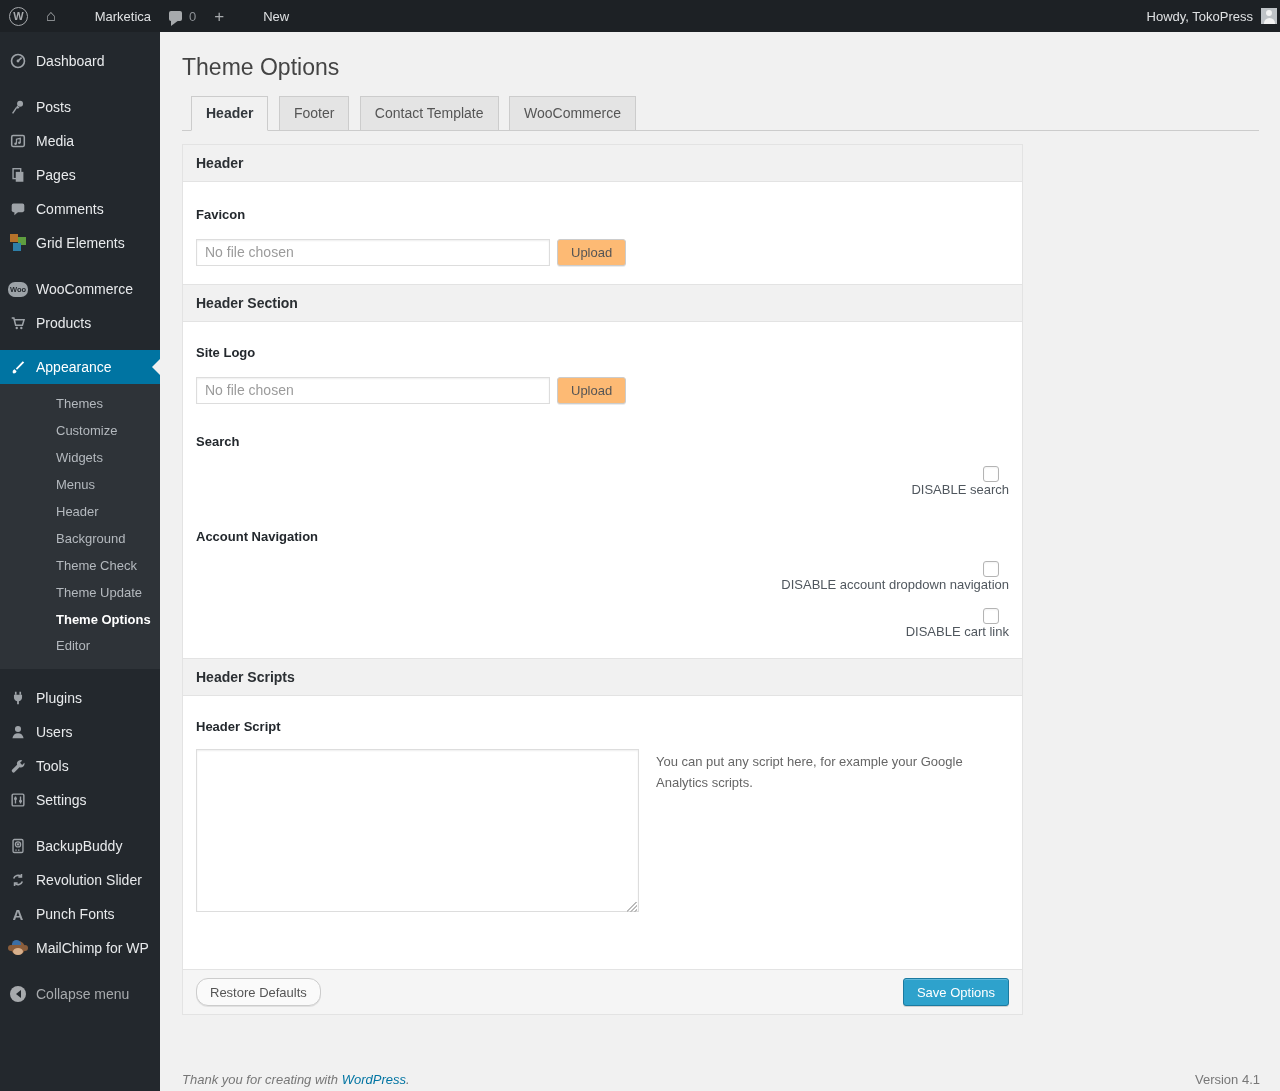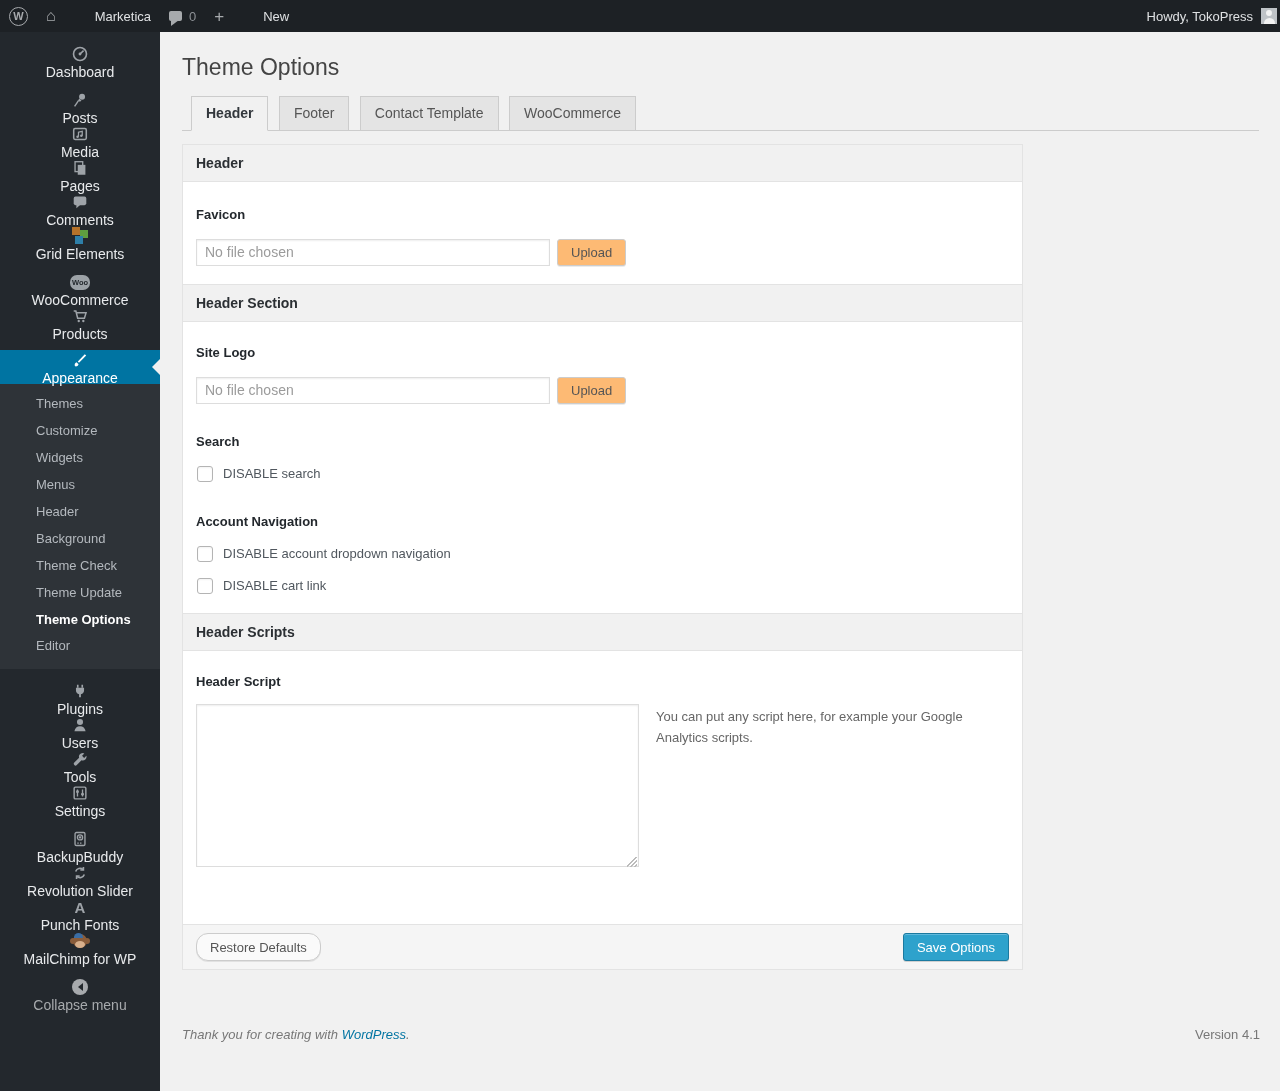--- a/index.html
+++ b/index.html
@@ -22,29 +22,29 @@
   .plus-glyph { font-size:17px; color:#a7aaad; line-height:1; font-weight:400; }
   .ab-right { margin-left:auto; display:flex; align-items:center; padding-right:3px; }
   .howdy { margin-right:8px; color:#dfe1e3; }
   .avatar { width:16px; height:16px; background:#bfc3c7; position:relative; overflow:hidden; display:inline-block; }
   .avatar::before { content:""; position:absolute; top:2px; left:5px; width:6px; height:6px; border-radius:50%; background:#f2f2f2; }
   .avatar::after  { content:""; position:absolute; top:9.5px; left:2.5px; width:11px; height:8px; border-radius:6px 6px 0 0; background:#f2f2f2; }
 
   
   .sidebar { position:absolute; top:32px; left:0; width:160px; height:1059px; background:#23282d; }
   .menu-gap { height:12px; }
-  .menu-item { height:34px; display:flex; align-items:center; cursor:pointer; color:#e8eaec; font-size:14px; position:relative;flex-direction:column; }
+  .menu-item { height:34px; display:flex; align-items:center; cursor:pointer; color:#e8eaec; font-size:14px; position:relative; }
   .menu-icon { width:20px; height:20px; margin:0 8px 0 8px; display:flex; align-items:center; justify-content:center;
     color:#9ea3a8; flex:none; }
   .menu-item.current { background:#0074a2; color:#fff; }
   .menu-item.current .menu-icon { color:#fff; }
   .menu-arrow { position:absolute; right:0; top:50%; margin-top:-8px; width:0; height:0;
     border-top:8px solid transparent; border-bottom:8px solid transparent; border-right:8px solid #f1f1f1; }
   .submenu { background:#2e3338; padding:7px 0 9px; }
-  .submenu-item { display:block; padding:6px 0 6px 36px; font-size:13px; color:#b4b9be; cursor:pointer; line-height:1.15; }
+  .submenu-item { display:block; padding:6px 0 6px 56px; font-size:13px; color:#b4b9be; cursor:pointer; line-height:1.15; }
   .submenu-item.active { color:#fff; font-weight:bold; }
   .punch-a { font-size:15px; font-weight:bold; color:#9ea3a8; }
   
   .grid-ico { position:relative; width:18px; height:18px; }
   .grid-ico span { position:absolute; width:8px; height:8px; }
   .gq1 { left:1px; top:0; background:#b5722a; }
   .gq2 { left:9px; top:3px; background:#5f9e3f; }
   .gq3 { left:4px; top:9px; background:#2e7fa8; }
   
   .woo-badge { width:21px; height:15px; background:#9ca2a7; border-radius:7px; color:#23282d;
@@ -78,21 +78,21 @@
   .field-label { font-size:13px; font-weight:bold; color:#23282d; line-height:1.15; }
   .mt26 { margin-top:26px; } .mt24 { margin-top:24px; } .mt31 { margin-top:31px; } .mt33 { margin-top:33px; }
   .upload-row { margin-top:16px; display:flex; align-items:center; }
   .file-input { width:354px; height:27px; border:1px solid #ddd; background:#fff; padding:0 8px;
     font-size:14px; color:#32373c; box-shadow:inset 0 1px 2px rgba(0,0,0,.07); border-radius:0;
     font-family:"Liberation Sans", sans-serif; }
   .file-input::placeholder { color:#9b9b9b; opacity:1; }
   .btn-secondary { margin-left:7px; height:27px; padding:0 13px; font-size:13px; color:#555;
     background:#fdba74; border:1px solid #ccc; border-radius:3px; cursor:pointer;
     box-shadow:0 1px 0 rgba(0,0,0,.08); font-family:"Liberation Sans", sans-serif; }
-  .check-row { margin-top:16px; display:flex; align-items:flex-start; }
+  .check-row { margin-top:16px; display:flex; align-items:flex-end;flex-direction:column; }
   .checkbox { appearance:none; -webkit-appearance:none; width:16px; height:16px; border:1px solid #b4b4b4;
     border-radius:3px; background:#fff; margin:0 10px 0 1px; cursor:pointer; box-shadow:inset 0 1px 2px rgba(0,0,0,.05); }
   .check-text { font-size:13px; color:#50575e; }
   .pad-b18 { padding-bottom:18px; } .pad-b19 { padding-bottom:19px; }
   .script-row { margin-top:15px; display:flex; align-items:flex-start; padding-bottom:53px; }
   .script-box-wrap { position:relative; }
   .script-textarea { width:443px; height:163px; border:1px solid #ddd; background:#fff; resize:none;
     box-shadow:inset 0 1px 2px rgba(0,0,0,.07); font-family:"Liberation Mono", monospace; font-size:13px; padding:6px; }
   .resize-grip { position:absolute; right:2px; bottom:4px; width:10px; height:10px; pointer-events:none;
     background:

